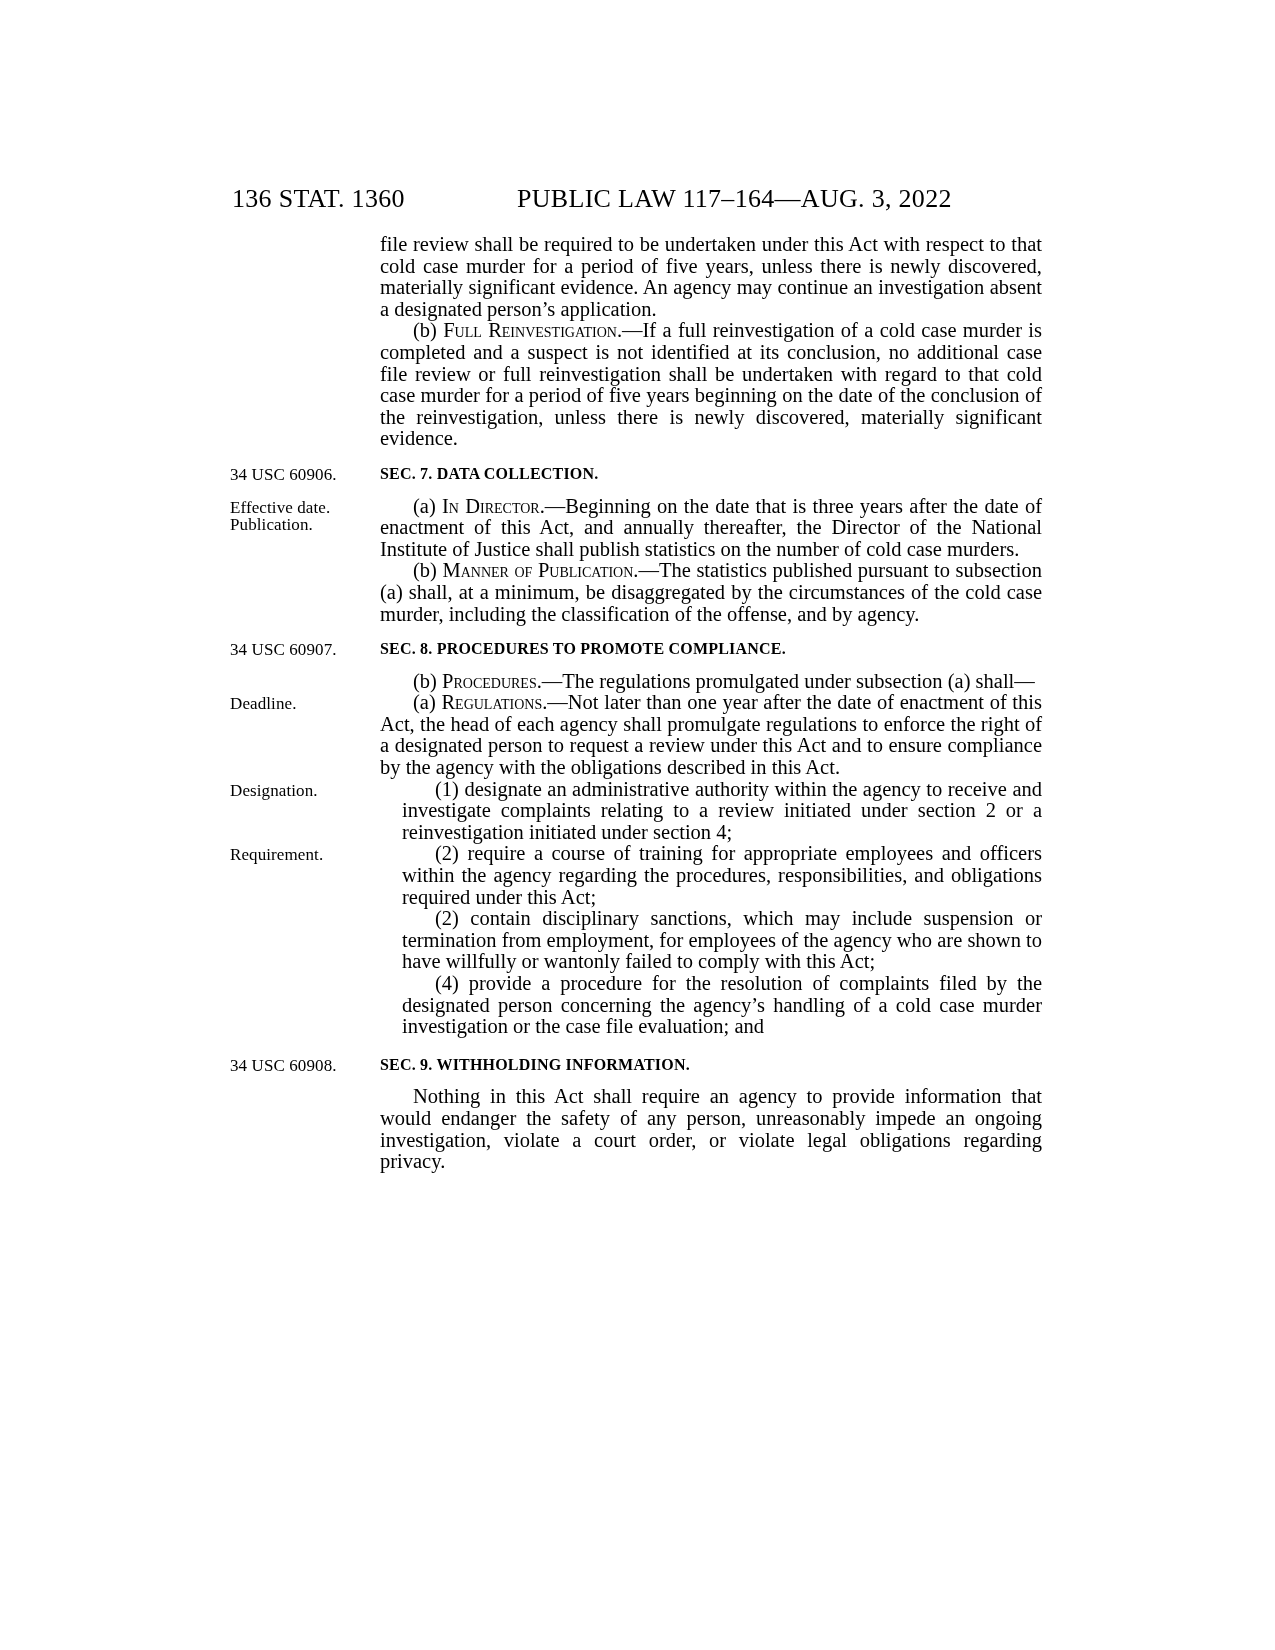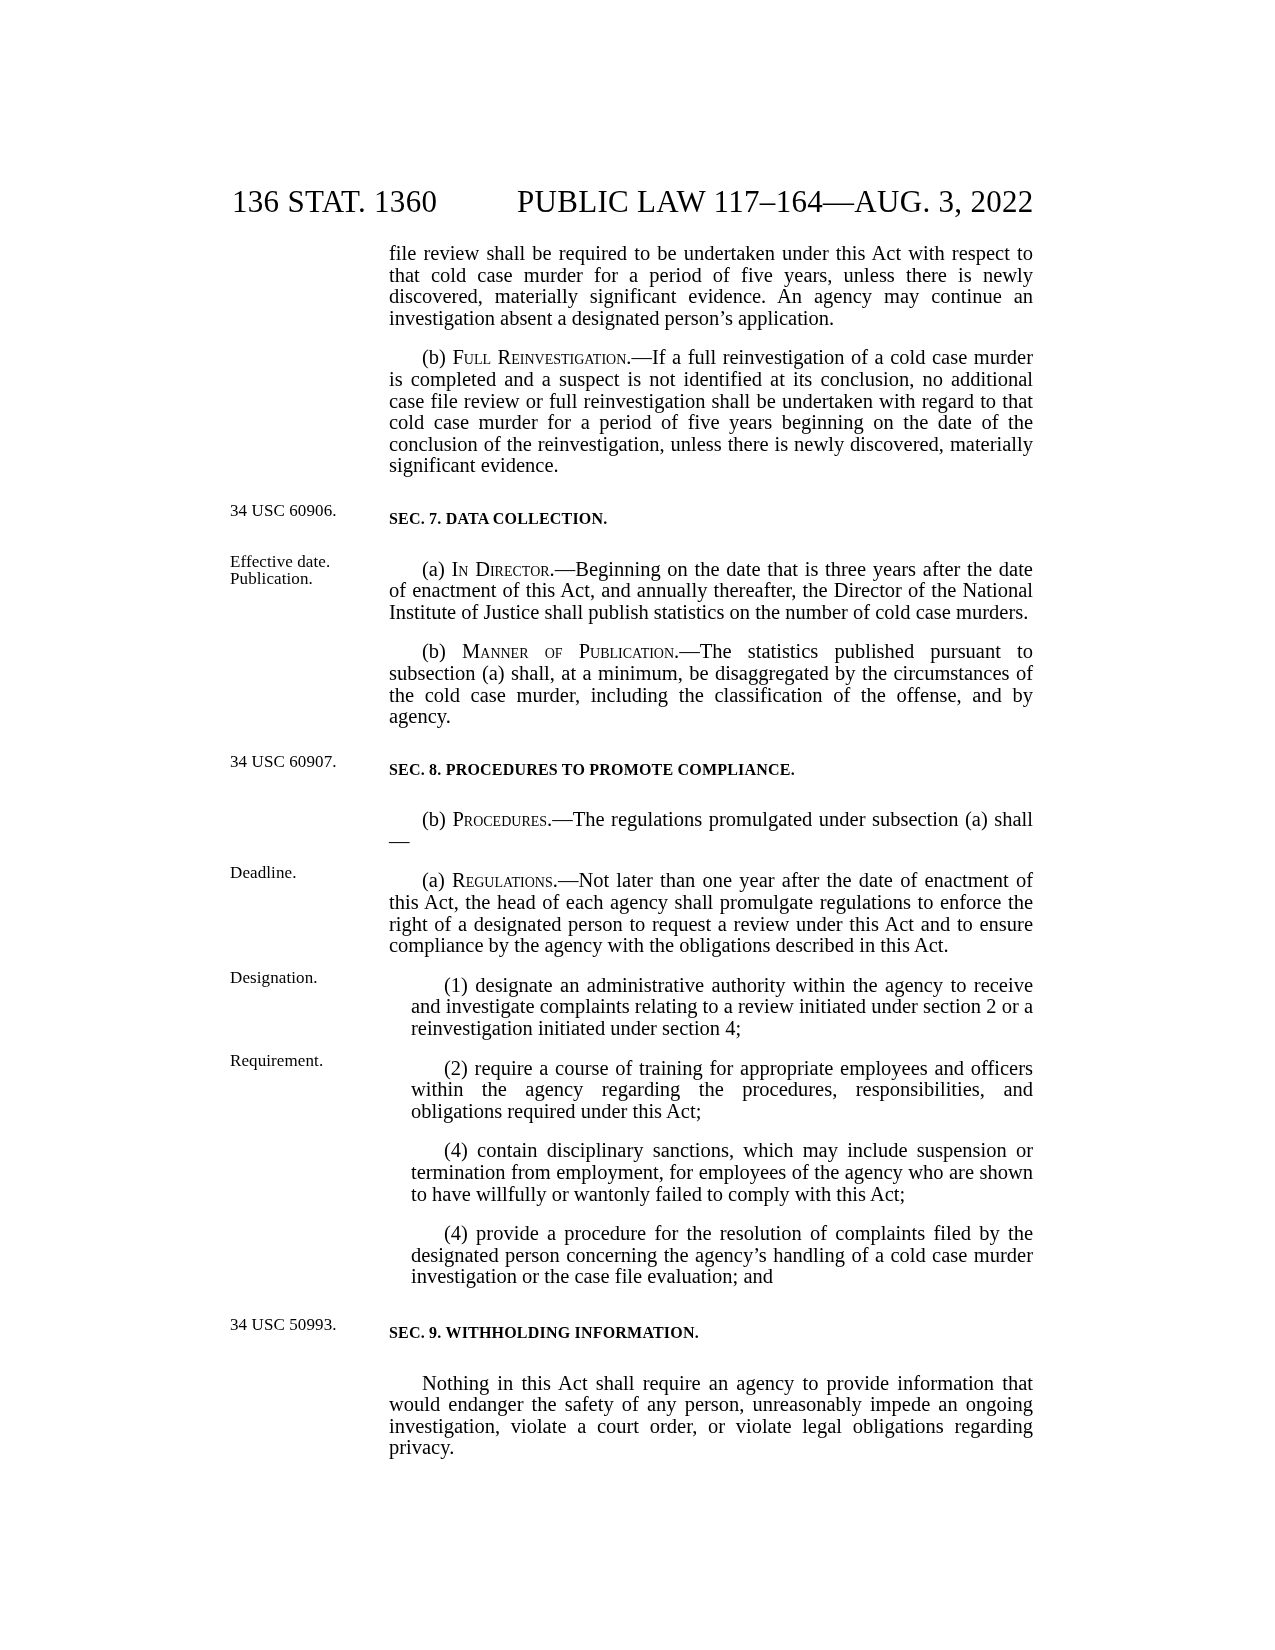--- a/index.html
+++ b/index.html
@@ -15,21 +15,21 @@
     color: #000000;
     font-family: "Liberation Serif", serif;
     overflow: hidden;
   }
   .header {
     position: absolute;
     top: 184px;
     left: 230px;
     width: 812px;
     height: 32px;
-    font-size: 31px;
+    font-size: 26px;
     letter-spacing: 0.3px;
     white-space: nowrap;
   }
   .stat-number {
     position: absolute;
     left: 2px;
     top: 0;
   }
   .law-title {
     position: absolute;
@@ -57,21 +57,21 @@
     letter-spacing: 0.1px;
   }
   .body-col {
     flex: 0 0 662px;
     box-sizing: border-box;
     font-size: 20.5px;
     line-height: 21.6px;
     text-align: justify;
   }
   .body-col p {
-    margin: 9px;
+    margin: 0;
   }
   .first-indent p {
     text-indent: 33px;
   }
   .heading-row {
     margin: 13px 0 11px 0;
   }
   .heading-row .body-col {
     font-weight: bold;
     font-size: 16px;
@@ -177,37 +177,37 @@
     <div class="row sub">
       <div class="note-col">Requirement.</div>
       <div class="body-col">
         <p><span>(2) require a course of training for appropriate employees and officers within the agency regarding the procedures, responsibilities, and obligations required under this Act;</span></p>
       </div>
     </div>
 
     <div class="row sub">
       <div class="note-col"></div>
       <div class="body-col">
-        <p><span>(4) contain disciplinary sanctions, which may include suspension or termination from employment, for employees of the agency who are shown to have willfully or wantonly failed to comply with this Act;</span></p>
+        <p><span>(2) contain disciplinary sanctions, which may include suspension or termination from employment, for employees of the agency who are shown to have willfully or wantonly failed to comply with this Act;</span></p>
       </div>
     </div>
 
     <div class="row sub">
       <div class="note-col"></div>
       <div class="body-col">
         <p><span>(4) provide a procedure for the resolution of complaints filed by the designated person concerning the agency’s handling of a cold case murder investigation or the case file evaluation; and</span></p>
       </div>
     </div>
 
     <div class="row sub">
       <div class="note-col"></div>
     </div>
 
     <div class="row heading-row">
-      <div class="note-col">34 USC 50993.</div>
+      <div class="note-col">34 USC 60908.</div>
       <div class="body-col">
         <p><span>SEC. 9. WITHHOLDING INFORMATION.</span></p>
       </div>
     </div>
 
     <div class="row first-indent">
       <div class="note-col"></div>
       <div class="body-col">
         <p><span>Nothing in this Act shall require an agency to provide information that would endanger the safety of any person, unreasonably impede an ongoing investigation, violate a court order, or violate legal obligations regarding privacy.</span></p>
       </div>

